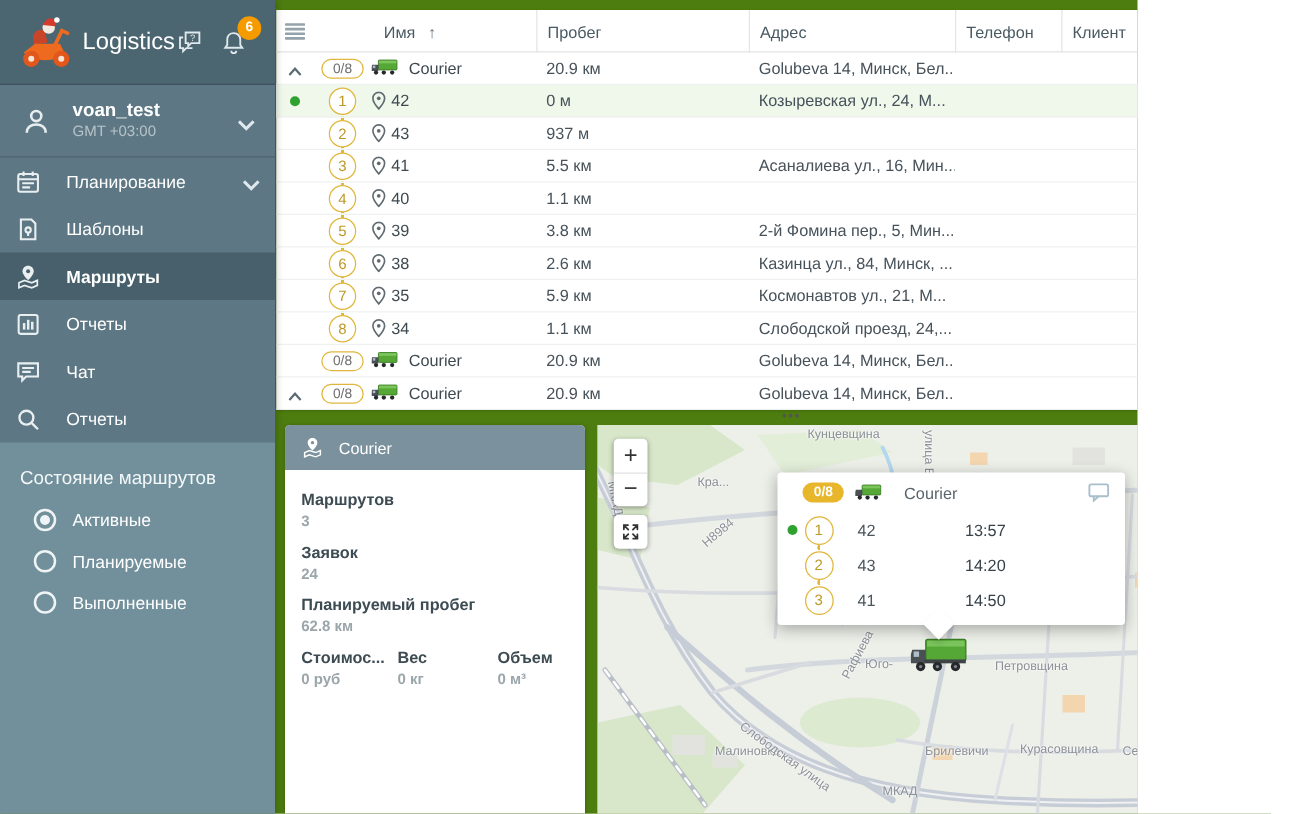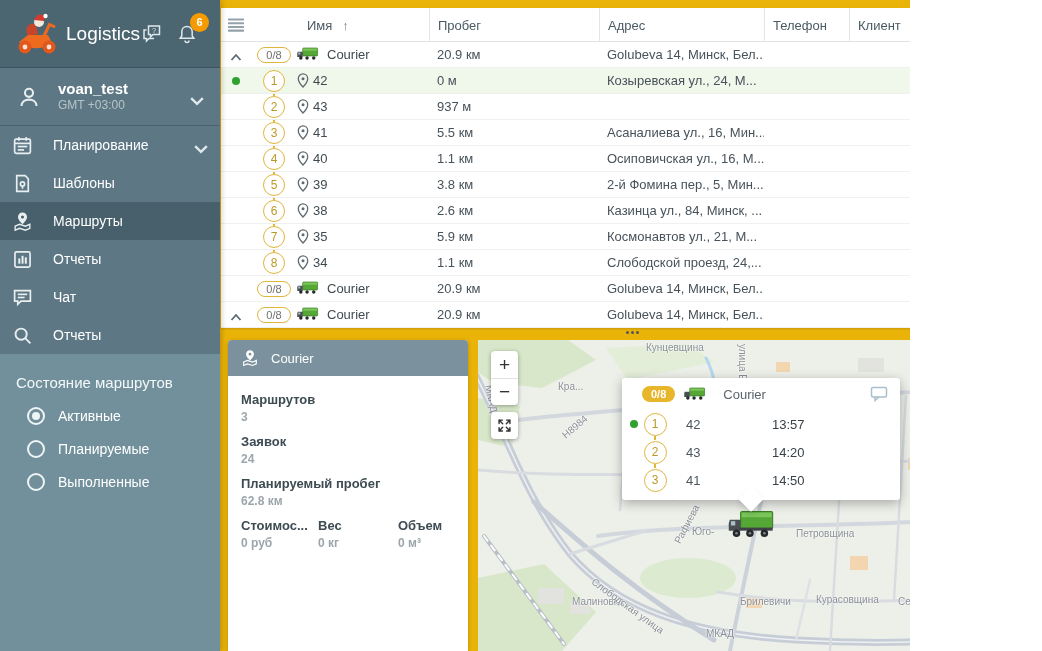--- a/index.html
+++ b/index.html
@@ -1,17 +1,17 @@
 <!DOCTYPE html>
 <html><head>
 <meta charset="utf-8">
 <style>
   html,body{margin:0;padding:0;}
   #app{position:relative;width:910px;height:651px;overflow:hidden;
-       font-family:"Liberation Sans",sans-serif;background:#eab308;
+       font-family:"Liberation Sans",sans-serif;background:#4d7c0f;
        -webkit-font-smoothing:antialiased;}
   #app *{box-sizing:border-box;}
 
   
   #sidebar{position:absolute;left:0;top:0;width:220px;height:651px;background:#5d7884;
            box-shadow:2px 0 5px rgba(0,0,0,.18);z-index:10;}
   .sb-header{height:68px;background:#4b6571;display:flex;align-items:center;padding:0 14px;
              border-bottom:1px solid rgba(0,0,0,.18);}
   .sb-logo{width:44px;height:44px;flex:0 0 auto;}
   .sb-title{color:#fff;font-size:19px;font-weight:500;margin-left:8px;flex:1;}
@@ -21,21 +21,21 @@
           background:#f59b00;color:#fff;font-size:11px;font-weight:bold;display:flex;
           align-items:center;justify-content:center;}
   .sb-user{height:58px;display:flex;align-items:center;padding:0 16px;
            border-bottom:1px solid rgba(0,0,0,.18);}
   .sb-user .uicon{width:26px;height:26px;color:#e7edef;}
   .sb-user .utxt{margin-left:16px;flex:1;}
   .uname{color:#fff;font-size:15px;font-weight:bold;line-height:18px;}
   .utz{color:rgba(255,255,255,.55);font-size:12px;line-height:15px;}
   .uchev{width:14px;height:10px;color:#dfe8ec;}
   .nav-item{height:38px;display:flex;align-items:center;padding:0 12px;color:#fff;cursor:pointer;}
-  .nav-item.selected{background:#47606b;}
+  .nav-item.selected{background:#47606b;font-weight:bold;}
   .nav-icon{width:21px;height:21px;color:#e9eff1;flex:0 0 auto;}
   .nav-label{margin-left:20px;font-size:14px;flex:1;}
   .nav-chev{width:14px;height:10px;color:#dfe8ec;}
   .sb-bottom{position:absolute;left:0;top:354px;right:0;bottom:0;background:#71909c;
              padding:20px 16px 0 16px;}
   .sb-sect-title{color:#f4f8f9;font-size:15px;margin-bottom:16px;}
   .radio-row{display:flex;align-items:center;gap:13px;margin-bottom:15px;padding-left:11px;cursor:pointer;}
   .radio{width:18px;height:18px;border:2px solid #eff4f5;border-radius:50%;position:relative;flex:0 0 auto;}
   .radio.checked::after{content:"";position:absolute;inset:3px;border-radius:50%;background:#eff4f5;}
   .radio-label{color:#fff;font-size:14px;}
@@ -399,21 +399,20 @@
             <span class="seq">4</span>
           </div>
           <div class="tc c2">
             <span class="pin-i"><svg viewBox="0 0 12 16" width="12" height="15">
                 <path d="M6,1 C8.8,1 11,3.2 11,6 C11,9.6 6,15 6,15 S1,9.6 1,6 C1,3.2 3.2,1 6,1 Z" fill="none" stroke="#5f6b71" stroke-width="1.4"></path>
                 <circle cx="6" cy="6" r="1.6" fill="#5f6b71"></circle>
               </svg></span>
             <span>40</span>
           </div>
           <div class="tc c3">1.1 км</div>
-          <div class="tc c4">Осиповичская ул., 16, М...</div>
           <div class="tc c5"></div>
           <div class="tc c6"></div>
           <div class="tc c7"></div>
           <div class="tc c8"></div>
         </div>
         <div class="trow tgrid">
           <div class="tc c0"></div>
           <div class="tc c1">
             <span class="conn up"></span>
             <span class="conn down"></span>

